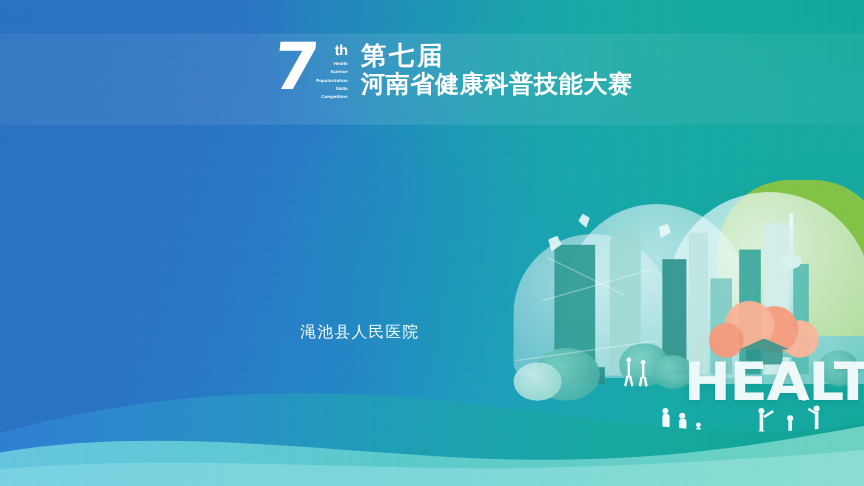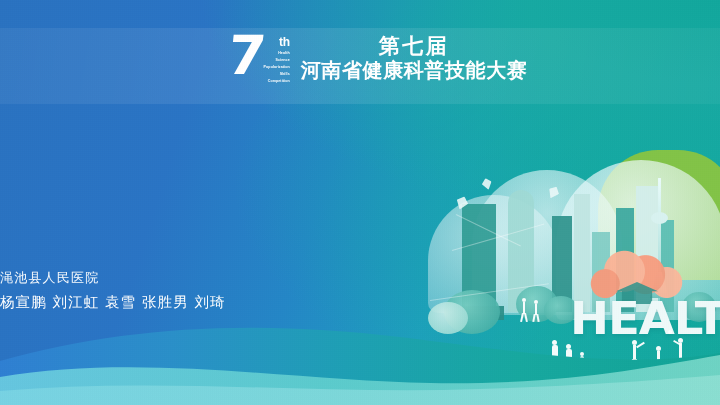--- a/index.html
+++ b/index.html
@@ -39,21 +39,21 @@
   .seven-side{ margin-left:1px; margin-top:2px;text-align:right; }
   .th{ font-size:12px; font-weight:700; color:#fff; line-height:1; letter-spacing:-.3px; }
   .subs{ margin-top:2px; }
   .subs div{
     font-size:3.6px; font-weight:700; color:#fff; line-height:1.95;
     letter-spacing:.1px; white-space:nowrap;
   }
   .hdr-cn{ margin-left:4px; padding-top:1px; }
   .hdr-cn .l1{
     font-size:21px; font-weight:700; color:#fff; letter-spacing:2.5px;
-    line-height:1.12; font-family:"DejaVu Sans",sans-serif;text-align:center;
+    line-height:1.12; font-family:"DejaVu Sans",sans-serif;
   }
   .hdr-cn .l2{
     font-size:20px; font-weight:700; color:#fff; letter-spacing:.6px;
     line-height:1.18; font-family:"DejaVu Sans",sans-serif;
   }
 
   
   .title-main{
     position:absolute; left:0; top:124px; width:612px; text-align:center;
     font-size:37px; font-weight:700; color:#fff; letter-spacing:3px;
@@ -62,21 +62,21 @@
   }
   .title-sub{
     position:absolute; left:0; top:168px; width:612px; text-align:center;
     font-size:31px; font-weight:700; color:#fff; letter-spacing:1.2px;
     line-height:1.15; font-family:"DejaVu Sans",sans-serif;
     text-shadow:0 1px 3px rgba(0,40,70,.18);
   }
 
   
   .pres{
-    position:absolute; left:0; top:268px; width:600px; text-align:left;
+    position:absolute; left:0; top:268px; width:600px; text-align:center;
   }
   .pres .org{
     font-size:13px; color:#ffffff; letter-spacing:1.2px; line-height:1.6;
     font-family:"DejaVu Sans",sans-serif; opacity:.97;
   }
   .pres .names{
     font-size:14.5px; color:#ffffff; letter-spacing:1.1px; line-height:1.65;
     font-family:"DejaVu Sans",sans-serif; margin-top:2px;
   }
 
@@ -306,17 +306,16 @@
     </div>
     <div class="hdr-cn">
       <div class="l1">第七届</div>
       <div class="l2">河南省健康科普技能大赛</div>
     </div>
   </div>
 
 
   <div class="pres">
     <div class="org">渑池县人民医院</div>
-    <div class="names">杨宣鹏 刘江虹 袁雪 张胜男 刘琦</div>
   </div>
 
   <div class="noise"></div>
 </div>
 
 </body></html>

